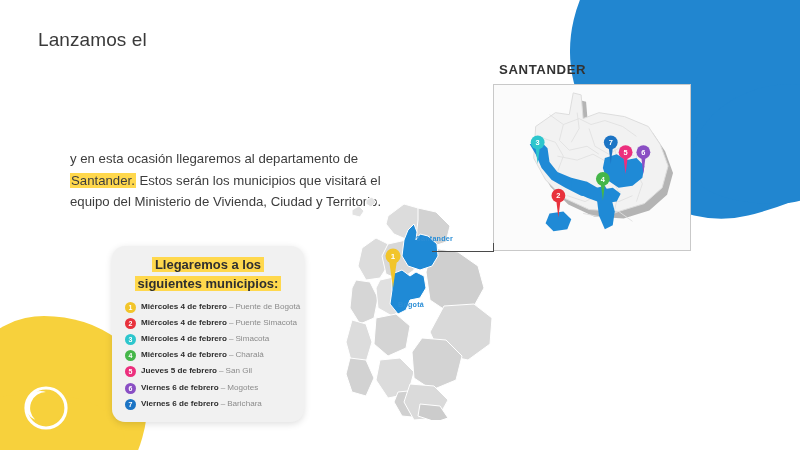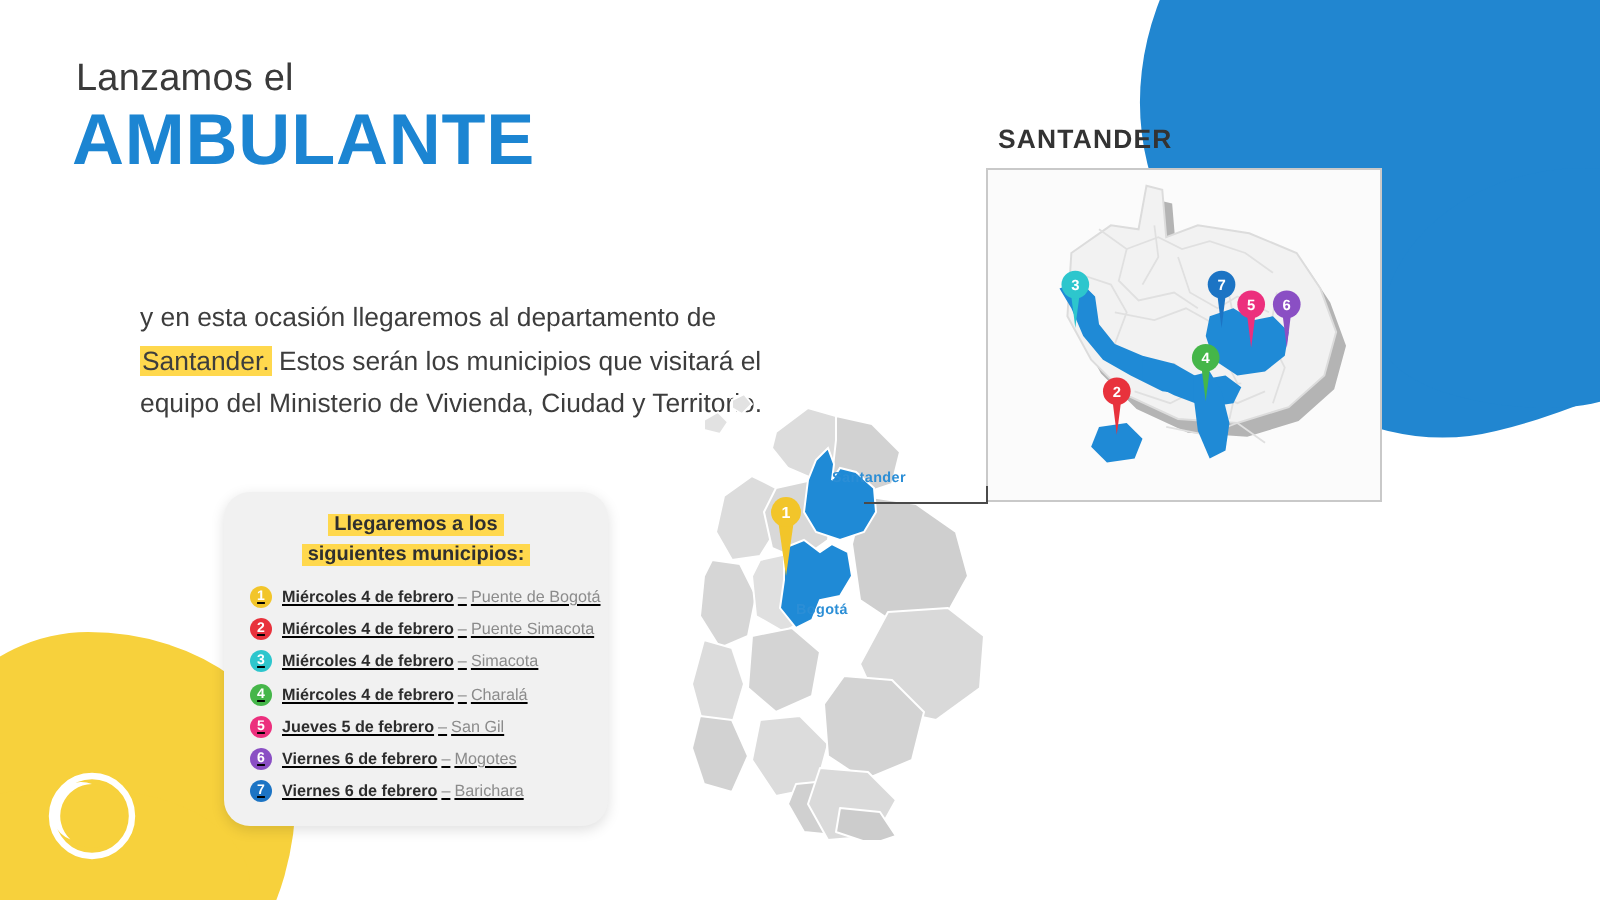--- a/index.html
+++ b/index.html
@@ -128,38 +128,37 @@
     width: 192px;
     background: #f1f1f1;
     border-radius: 13px;
     box-shadow: 0 2px 7px rgba(0,0,0,.13);
     padding: 10px 11px 11px 11px;
     box-sizing: border-box;
     z-index: 4;
   }
   .legend-title {
     text-align: center;
-    font-size: 10px;
+    font-size: 13px;
     font-weight: bold;
     color: #2f2f2f;
     line-height: 1.45;
     margin-bottom: 8px;
   }
   .legend-title span {
     background: #ffd84d;
     padding: 0 3px;
     box-decoration-break: clone;
     -webkit-box-decoration-break: clone;
   }
   .legend-row {
     display: flex;
-    align-items: center;
+    align-items: flex-start;
     margin: 0 0 5.2px 2px;
     white-space: nowrap;
-    text-decoration: underline;
   }
   .legend-row:last-child { margin-bottom: 1px; }
   .dot {
     flex: 0 0 auto;
     width: 11px;
     height: 11px;
     border-radius: 50%;
     margin-right: 5px;
     color: #fff;
     font-size: 7px;
@@ -261,21 +260,20 @@
     <svg viewBox="0 0 48 48" width="48" height="48" aria-hidden="true">
       <circle cx="24" cy="24" r="20" fill="none" stroke="#ffffff" stroke-width="3.2"></circle>
       <path d="M24 8 A16 16 0 0 1 24 40 A16 16 0 0 1 24 8 Z" fill="#f7d13c"></path>
       <path d="M12.5 30 A16 16 0 0 0 36 16 A21 21 0 0 1 12.5 30 Z" fill="#ffffff" opacity="0"></path>
       <path d="M24 8 a16 16 0 0 0 -10.8 27.7 A13 13 0 0 1 24 8 Z" fill="#ffffff"></path>
     </svg>
   </div>
 
   <div class="headline">
     <div class="kicker">Lanzamos el</div>
-    <div class="title-2">AMBULANTE</div>
   </div>
 
   <p class="body-copy"><span>y en esta ocasión llegaremos al departamento de </span><span class="hl">Santander.</span><span> Estos serán los municipios que visitará el equipo del Ministerio de Vivienda, Ciudad y Territorio.</span></p>
 
   <div class="legend-card">
     <div class="legend-title">
       <span>Llegaremos a los</span><br>
       <span>siguientes municipios:</span>
     </div>
     <div id="legend-rows">

